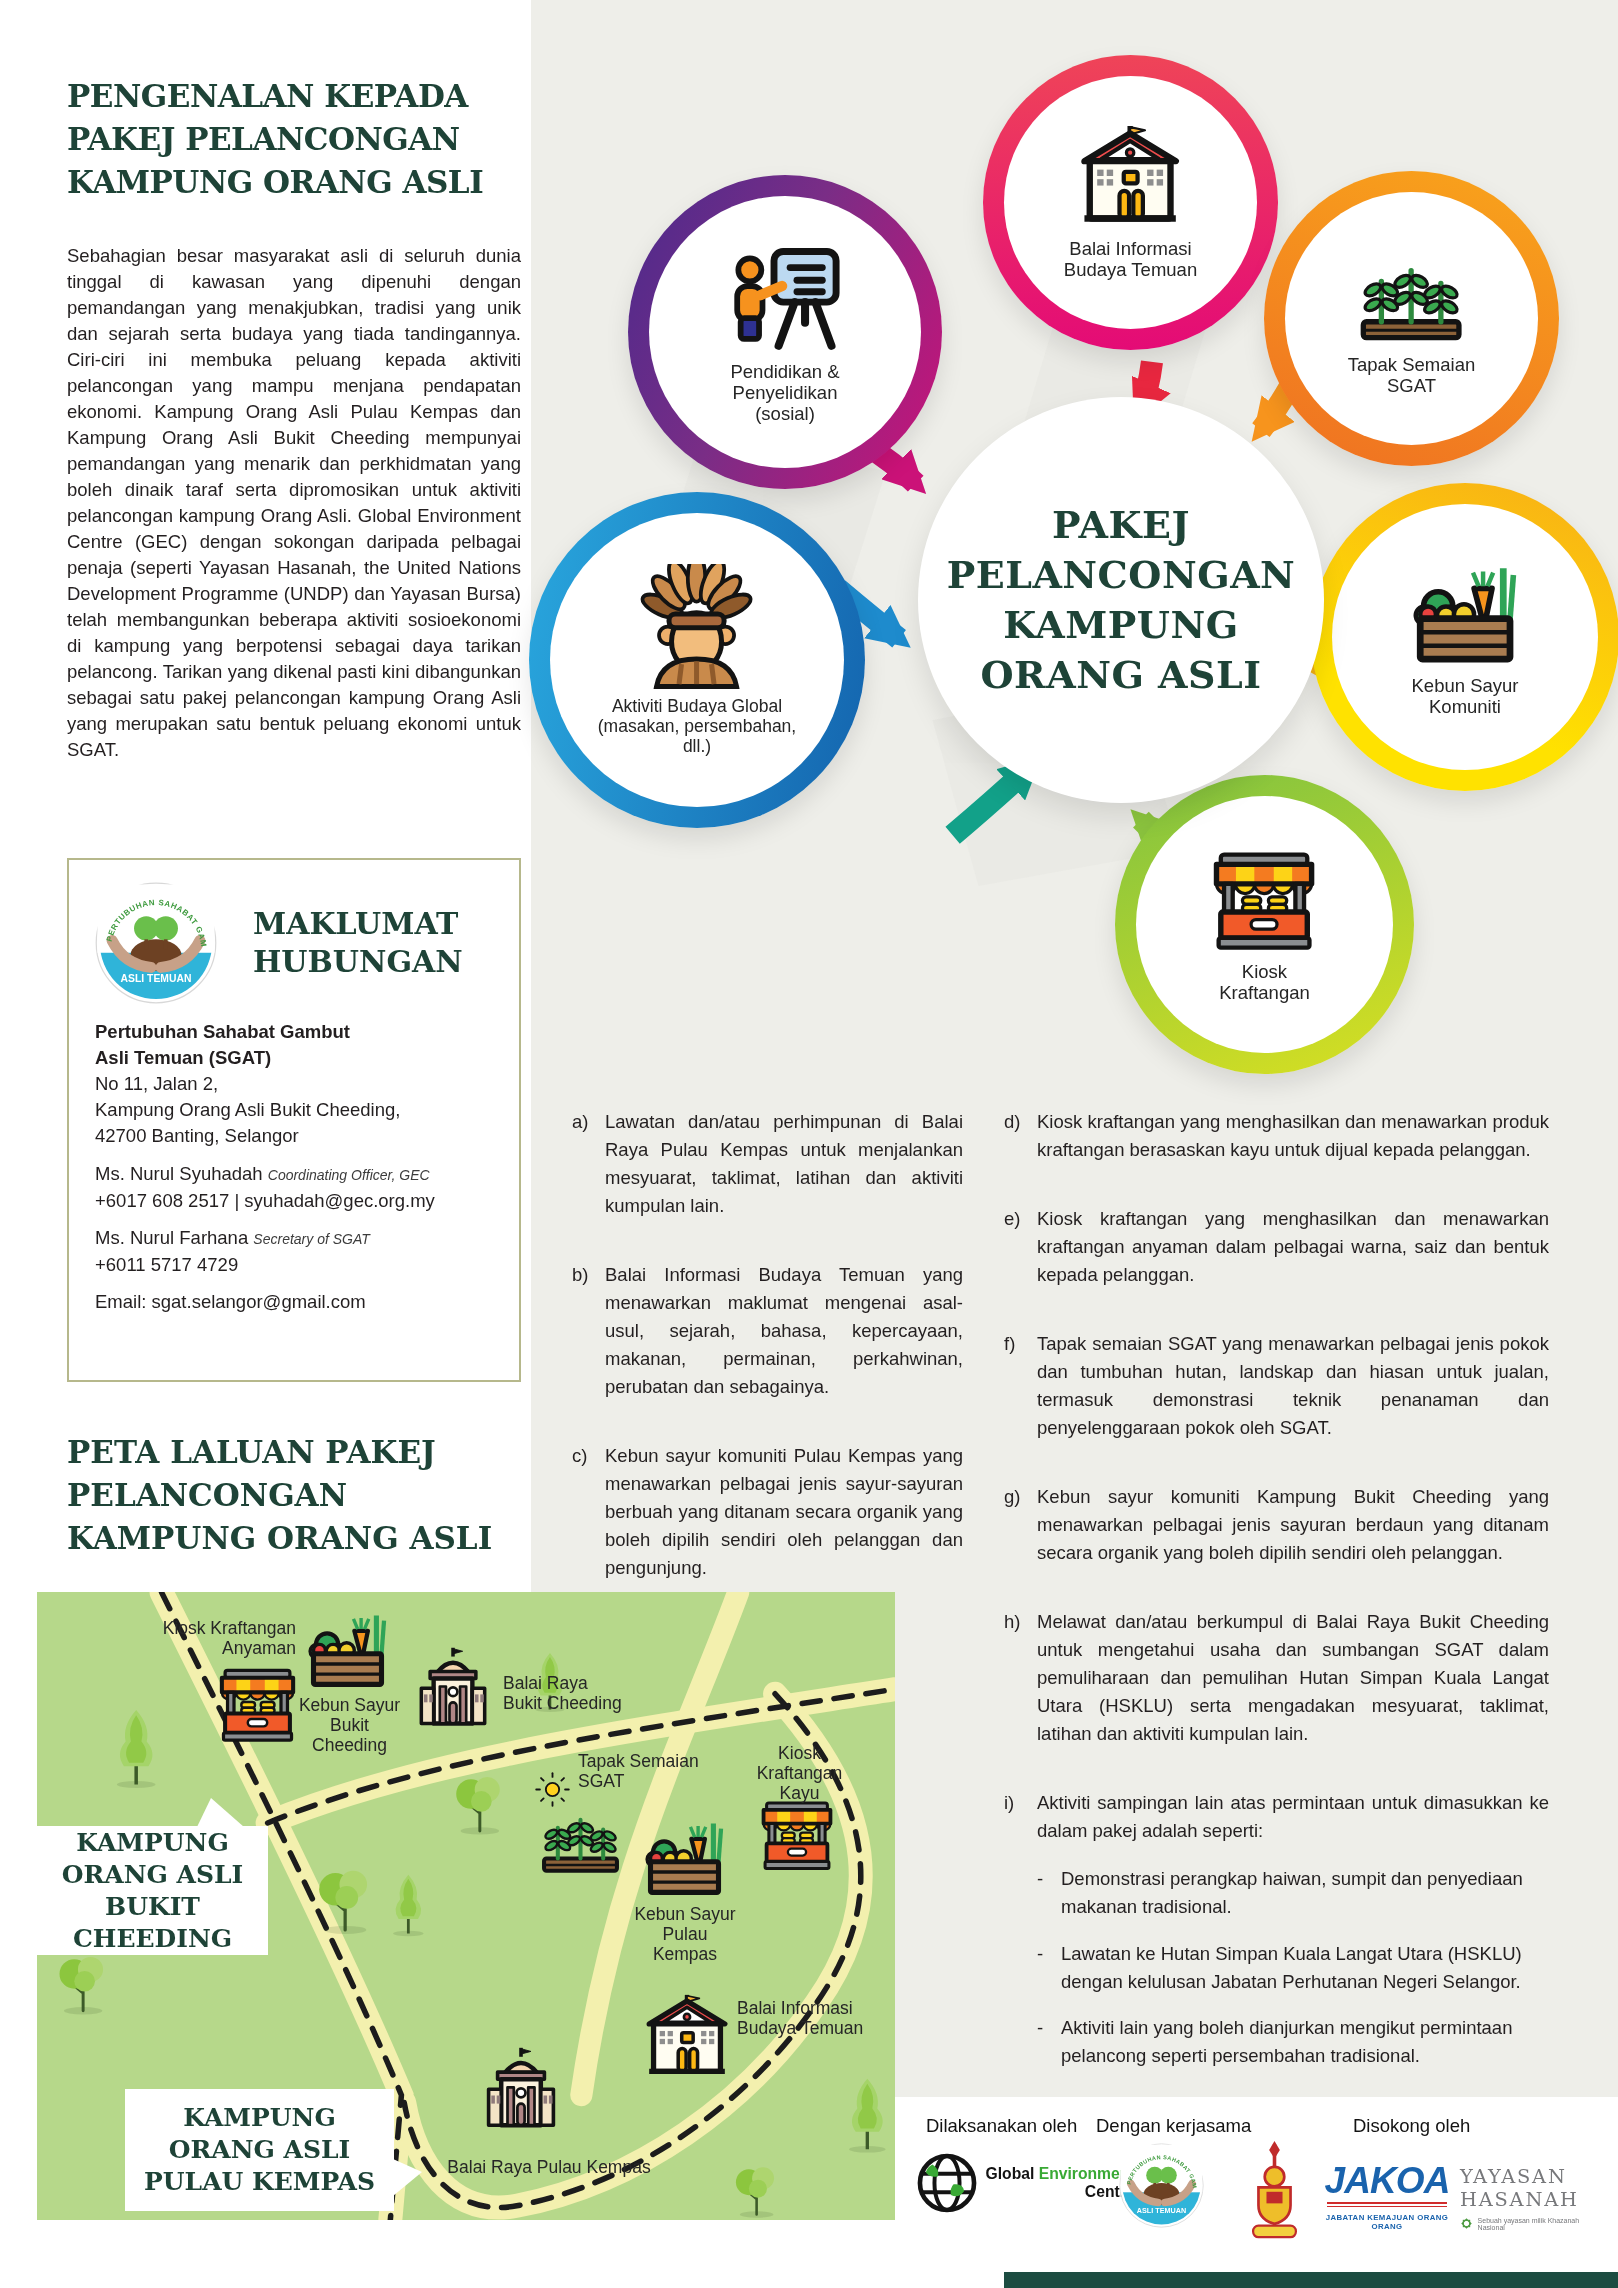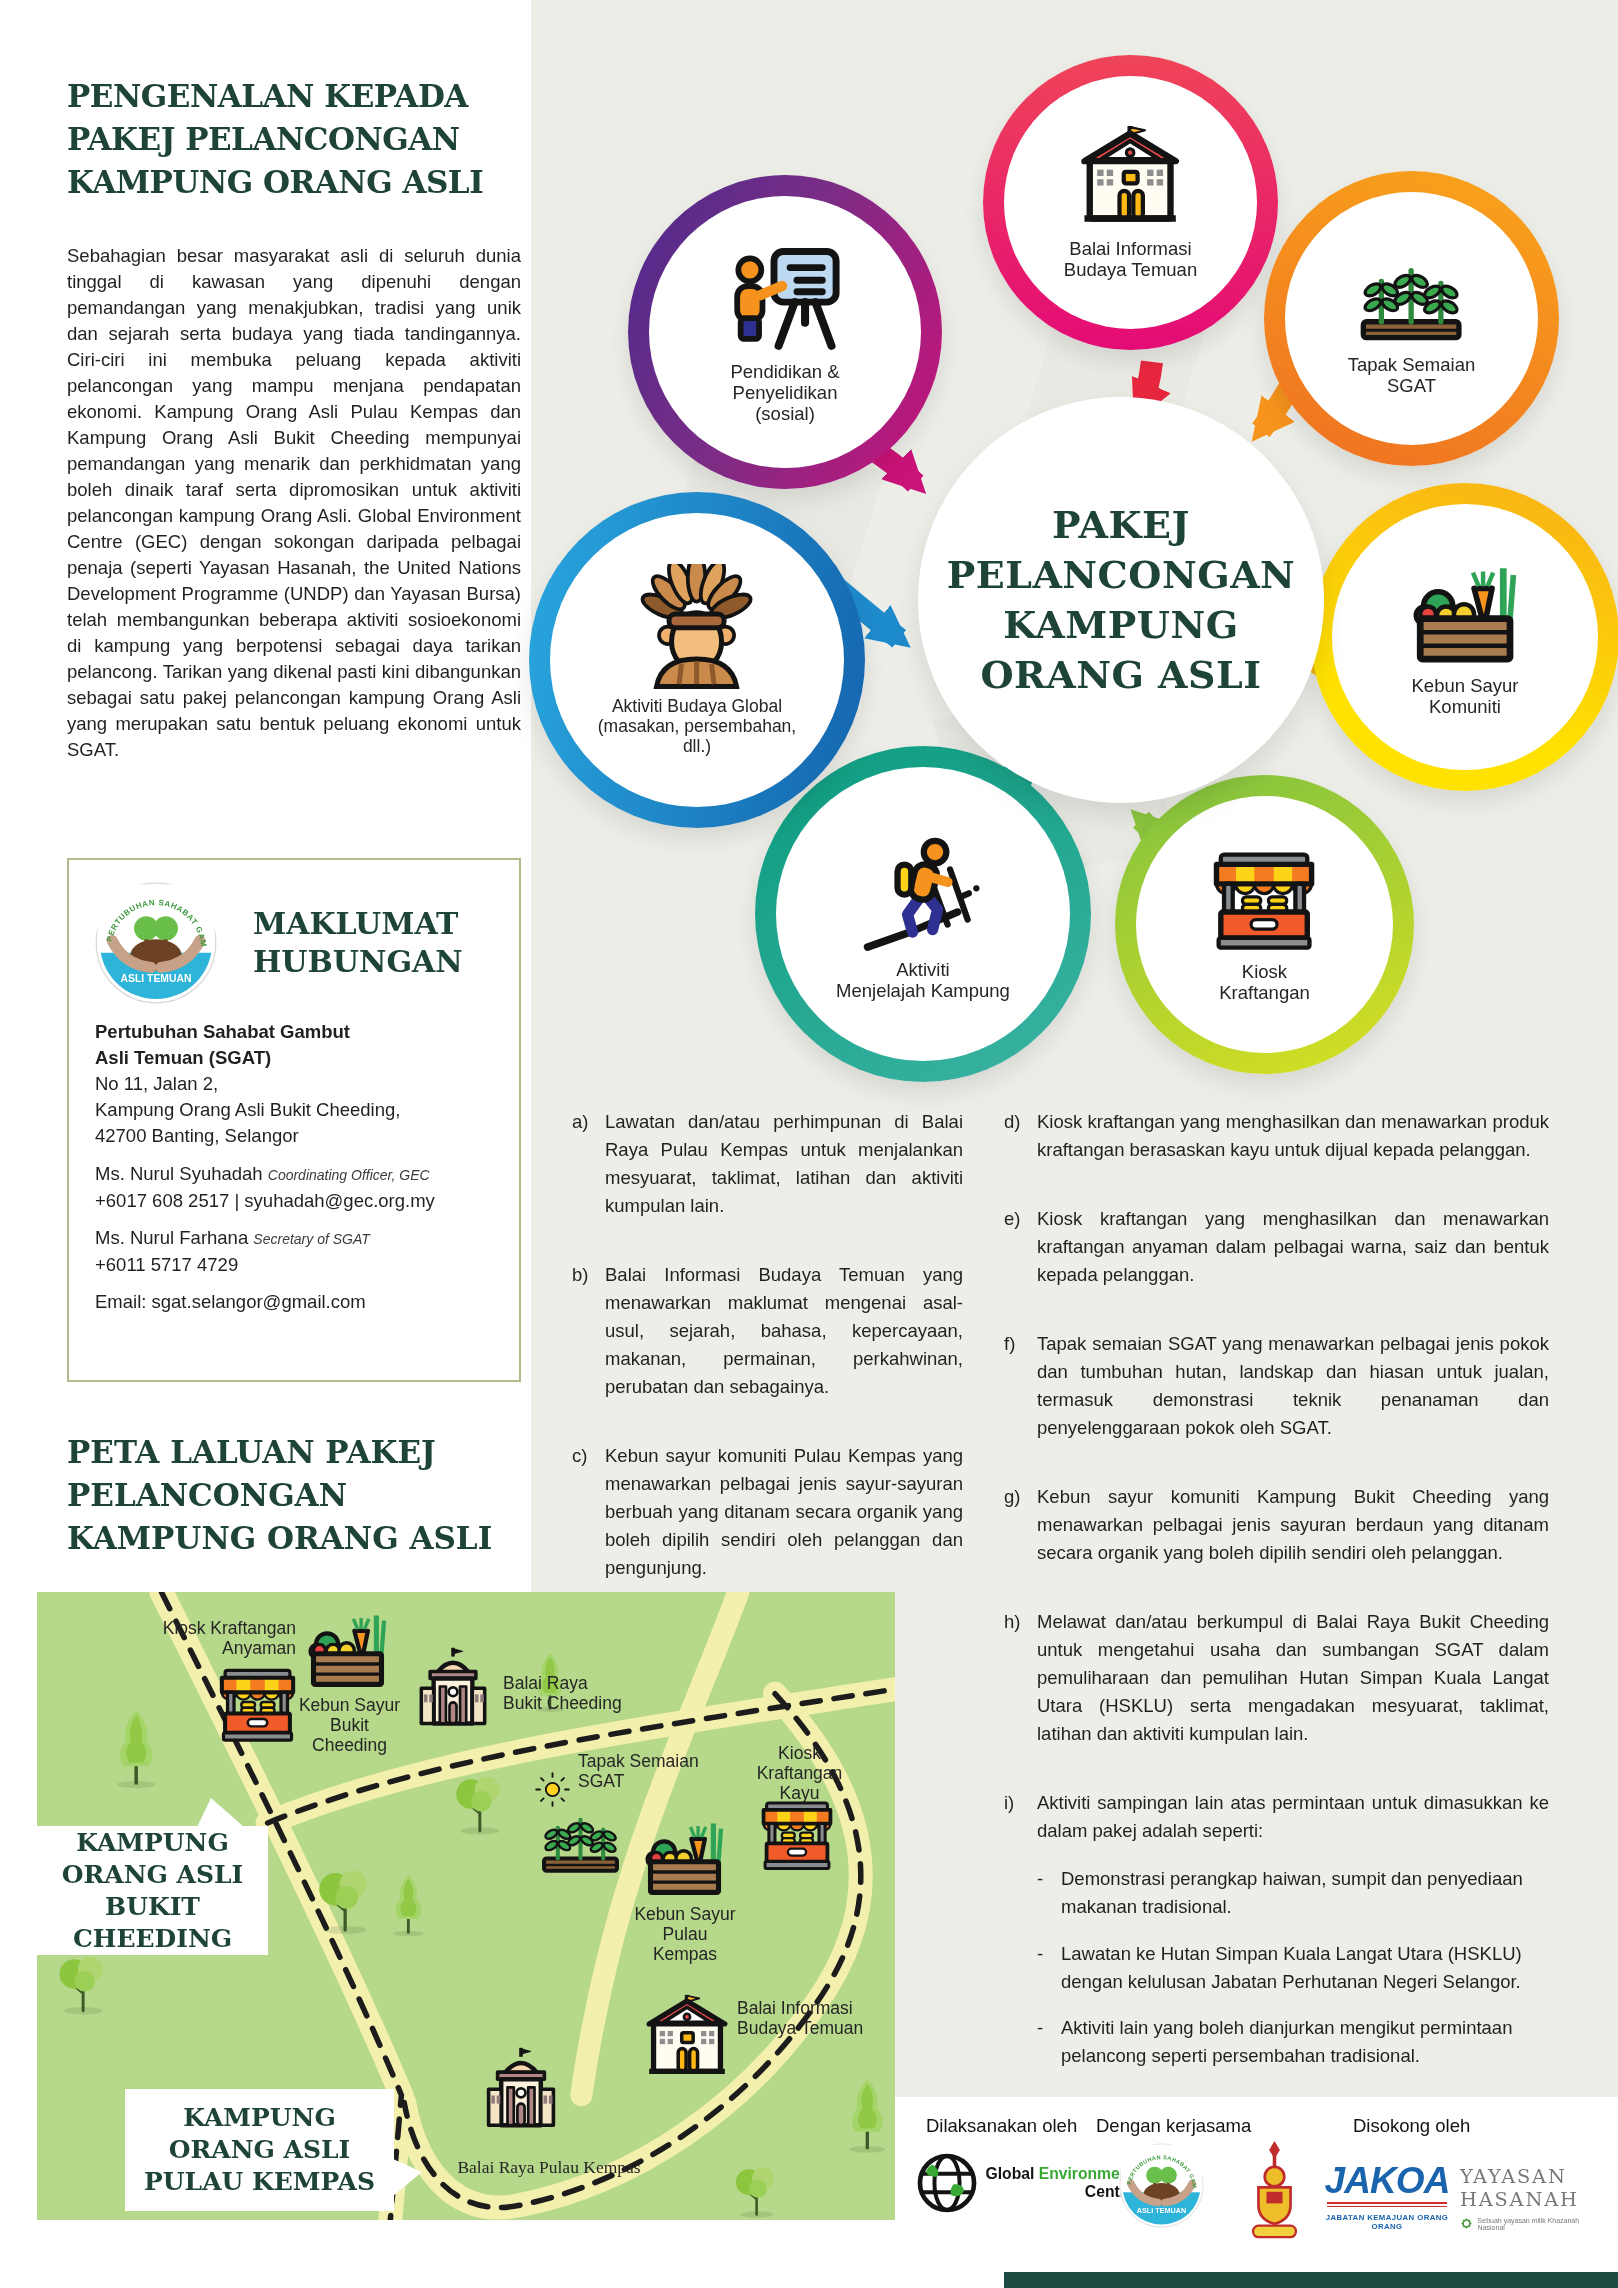--- a/index.html
+++ b/index.html
@@ -34,21 +34,21 @@
   .map-svg{position:absolute;left:0;top:0;}
   .m-icon{position:absolute;}
   .m-lbl{position:absolute;font-size:17.5px;line-height:20px;color:#262626;white-space:pre-line;}
   .ml-kiosk1{left:102px;top:26px;width:157px;text-align:right;}
   .ml-kebun1{left:257px;top:103px;width:111px;text-align:center;}
   .ml-balai1{left:466px;top:81px;width:129px;}
   .ml-tapak{left:541px;top:159px;width:138px;}
   .ml-kiosk2{left:698px;top:151px;width:129px;text-align:center;}
   .ml-kebun2{left:595px;top:312px;width:106px;text-align:center;}
   .ml-balai2{left:700px;top:406px;width:138px;}
-  .ml-balai3{left:406px;top:565px;width:212px;text-align:center;font-family:Liberation Serif, serif;}
+  .ml-balai3{left:406px;top:565px;width:212px;text-align:center;}
   .mi-stall1{left:180px;top:72px;width:81px;height:81px;}
   .mi-veg1{left:268px;top:14.8px;width:85px;height:85px;}
   .mi-balai1{left:372px;top:54px;width:88px;height:88px;}
   .mi-sun{left:497px;top:179px;width:37px;height:37px;}
   .mi-seed{left:503px;top:205px;width:81px;height:81px;}
   .mi-stall2{left:722px;top:205px;width:76px;height:76px;}
   .mi-veg2{left:605px;top:223px;width:85px;height:85px;}
   .mi-balai2{left:606px;top:402px;width:88px;height:88px;}
   .mi-balai3{left:439px;top:454px;width:90px;height:90px;}
   .m-callout{position:absolute;background:#fff;color:#1e4337;
@@ -543,29 +543,20 @@
   </div>
   <div class="node n4" style="background: linear-gradient(160deg, rgb(127, 194, 65), rgb(217, 224, 33));">
     <div class="node-inner">
       <svg class="nicon" viewBox="0 0 100 100">
           <use href="#i-stall"></use>
         </svg>
       <div class="nlabel">Kiosk
 Kraftangan</div>
     </div>
   </div>
-  <div class="node n5" style="background: linear-gradient(150deg, rgb(11, 156, 127), rgb(60, 179, 164));">
-    <div class="node-inner">
-      <svg class="nicon" viewBox="0 0 100 100">
-          <use href="#i-hiker"></use>
-        </svg>
-      <div class="nlabel">Aktiviti
-Menjelajah Kampung</div>
-    </div>
-  </div>
   <div class="node n6" style="background: linear-gradient(100deg, rgb(41, 167, 222), rgb(20, 100, 174));">
     <div class="node-inner">
       <svg class="nicon" viewBox="0 0 100 100">
           <use href="#i-native"></use>
         </svg>
       <div class="nlabel">Aktiviti Budaya Global
 (masakan, persembahan,
 dll.)</div>
     </div>
   </div>

